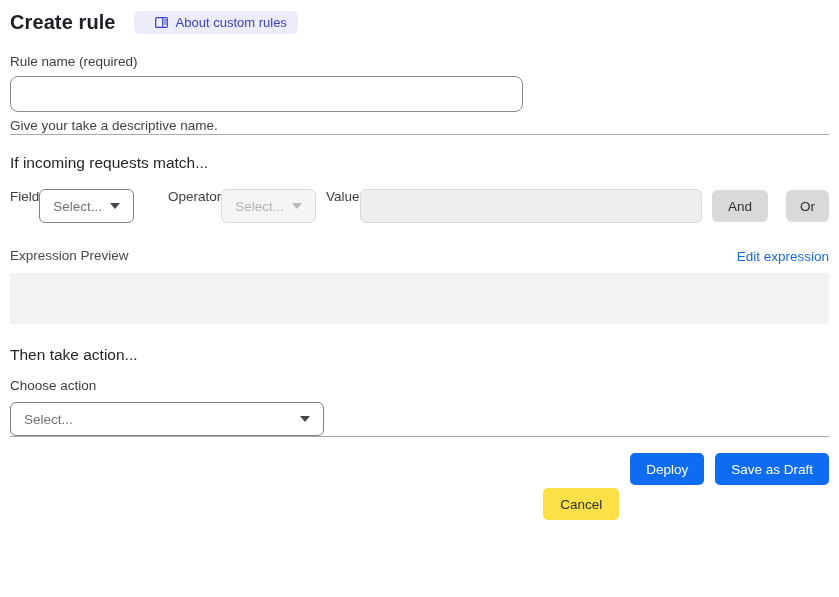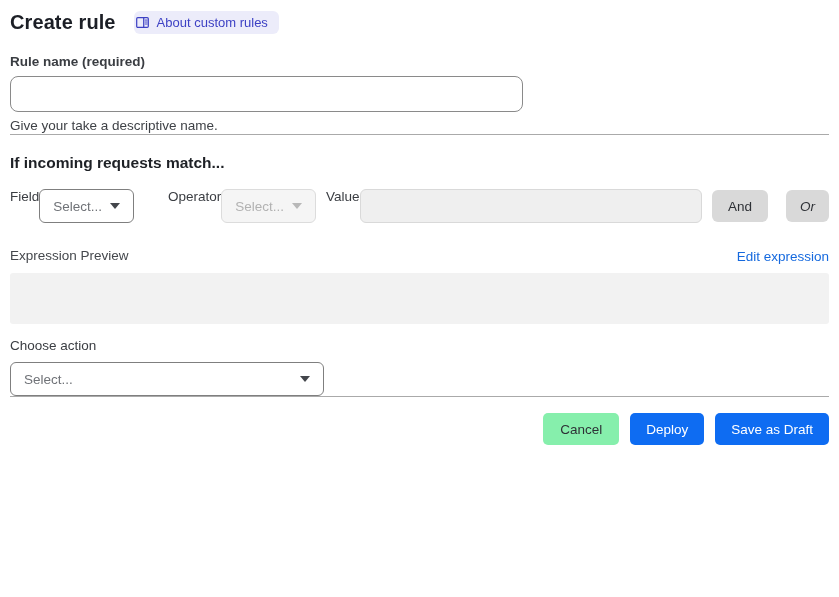--- a/index.html
+++ b/index.html
@@ -34,36 +34,36 @@
     margin: 0;
   }
   .about-badge {
     display: inline-flex;
     align-items: center;
     gap: 7px;
     background: #ececfa;
     color: #3d41c4;
     border: none;
     border-radius: 6px;
-    padding: 4px 11px 4px 1px;
+    padding: 4px 11px 4px 20px;
     font-size: 13px;
     font-family: inherit;
     cursor: pointer;
     line-height: 15px;
   }
   .about-badge svg { display: block; }
 
   
   .field-label {
     display: block;
     font-size: 13.5px;
     color: #3a3d42;
     line-height: 16px;
   }
-  .rule-name-label { margin-top: 19px; font-weight: bold; }
+  .rule-name-label { margin-top: 19px; }
   .rule-name-input {
     margin-top: 6px;
     width: 513px;
     height: 36px;
     border: 1px solid #8a8a8a;
     border-radius: 8px;
     box-sizing: border-box;
     font-size: 14px;
     font-family: inherit;
     padding: 0 12px;
@@ -81,21 +81,21 @@
   hr.divider {
     border: none;
     border-top: 1px solid #aaaaaa;
     margin: 0;
   }
   .divider-top { margin-top: 20px; }
   .divider-bottom { margin-top: 31px; }
 
   .section-heading {
     font-size: 15.5px;
-    font-weight: 700;
+    font-weight: 400;
     color: #1e2126;
     margin: 0;
     line-height: 19px;
   }
   .match-heading { margin-top: 18px; }
   .action-heading { margin-top: 21px; }
 
   
   .criteria-row {
     display: flex;
@@ -158,21 +158,21 @@
     border-radius: 6px;
     background: #d9d9d9;
     color: #2e3136;
     font-size: 13.5px;
     font-family: inherit;
     cursor: pointer;
     flex: none;
     margin-bottom: 1px;
   }
   .and-btn { padding: 0 16px; margin-left: 0; }
-  .or-btn  { padding: 0 14px; margin-left: 8px; font-style: italic; }
+  .or-btn  { padding: 0 14px; margin-left: 8px; }
 
   
   .preview-header {
     margin-top: 24px;
     display: flex;
     justify-content: space-between;
     align-items: flex-end;
   }
   .preview-label { font-size: 13.5px; color: #45484d; line-height: 17px; }
   .edit-link {
@@ -209,23 +209,24 @@
   .footer-row button {
     height: 32px;
     box-sizing: border-box;
     border: none;
     border-radius: 5px;
     font-size: 13.5px;
     font-family: inherit;
     cursor: pointer;
   }
   .cancel-btn {
-    background: #86efac;
+    background: #fde047;
     color: #2e3136;
     padding: 0 17px;
+    margin-top: 35px;
   }
   .primary-btn {
     background: #0e6cf2;
     color: #ffffff;
     padding: 0 16px;
   }
 </style>
 </head>
 <body>
 
@@ -277,20 +278,21 @@
     <button class="gray-btn and-btn">And</button>
     <button class="gray-btn or-btn">Or</button>
   </div>
 
   <div class="preview-header">
     <span class="preview-label">Expression Preview</span>
     <a class="edit-link">Edit expression</a>
   </div>
   <div class="preview-box"></div>
 
+  <h2 class="section-heading action-heading">Then take action...</h2>
   <label class="field-label choose-label">Choose action</label>
   <div class="select-box action-select">
     <span>Select...</span>
     <span class="caret"></span>
   </div>
 
   <hr class="divider divider-bottom">
 
   <div class="footer-row">
     <button class="cancel-btn">Cancel</button>

